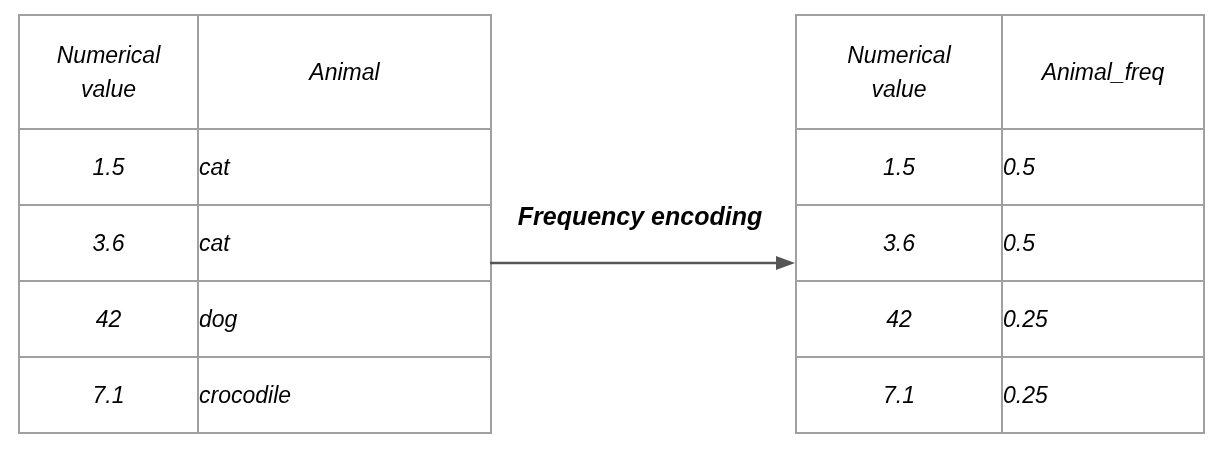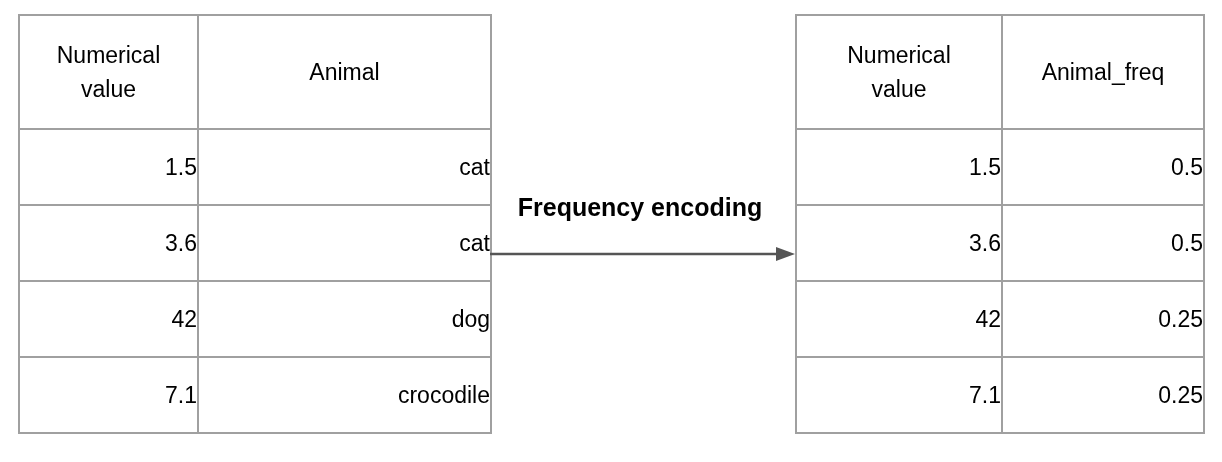--- a/index.html
+++ b/index.html
@@ -8,35 +8,35 @@
     background: #ffffff;
   }
   .canvas {
     position: relative;
     width: 1222px;
     height: 462px;
     background: #ffffff;
     font-family: "Liberation Sans", sans-serif;
     color: #000000;
     overflow: hidden;
+    font-style: italic;
   }
   table.tbl {
     position: absolute;
     border-collapse: collapse;
     table-layout: fixed;
     background: #ffffff;
   }
   table.tbl th,
   table.tbl td {
     border: 2px solid #a0a0a0;
     font-weight: normal;
     font-size: 23px;
     vertical-align: middle;
     overflow: hidden;
-    text-align: right;
   }
   table.tbl th {
     height: 112px;
     text-align: center;
     line-height: 34px;
     padding: 0;
   }
   table.tbl td {
     height: 74px;
     padding: 0;
@@ -51,21 +51,21 @@
     padding-left: 18px;
     margin-left: 20px;
   }
   .hdr-narrow {
     display: inline-block;
     max-width: 125px;
   }
   .arrow-group {
     position: absolute;
     left: 480px;
-    top: 191px;
+    top: 200px;
     width: 320px;
     height: 70px;
   }
   .arrow-label {
     width: 100%;
     text-align: center;
     font-weight: bold;
     font-size: 25px;
     line-height: 32px;
     color: #000000;

